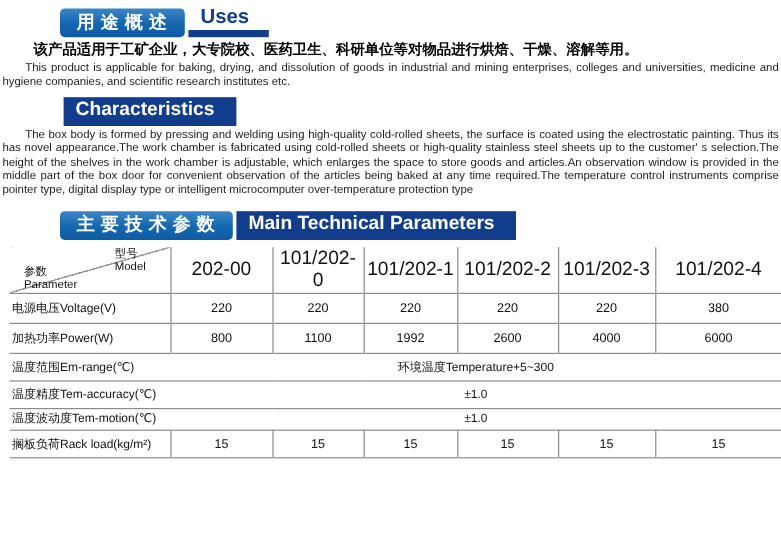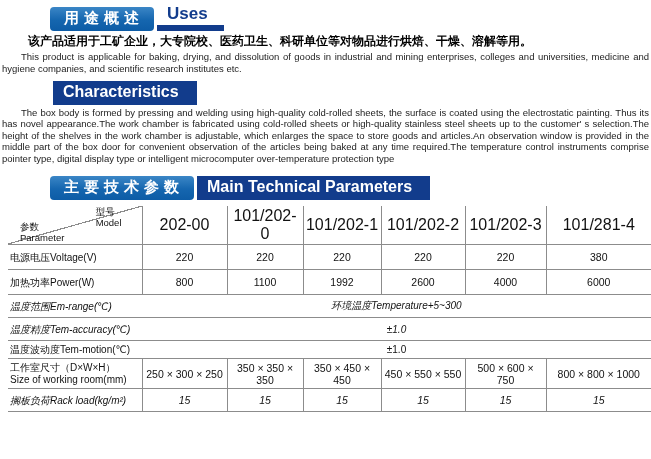--- a/index.html
+++ b/index.html
@@ -45,21 +45,21 @@
       transparent calc(50% - 0.6px), #8c8c8c calc(50% - 0.6px),
       #8c8c8c calc(50% + 0.6px), transparent calc(50% + 0.6px));
   }
   .corner-model { position:absolute; top:1px; right:20px; font-size:9.5px; line-height:1.15; }
   .corner-param { position:absolute; bottom:1px; left:12px; text-align:left; font-size:9.5px; line-height:1.15; }
   td.mdl { border-left:1px solid #8c8c8c; text-align:center; font-size:16px; }
   td.lbl { padding-left:12px; font-size:10px; line-height:1.15; }
   td.val { border-left:1px solid #8c8c8c; text-align:center; font-size:10.5px; }
   td.spanval { text-align:center; font-size:10px; }
   tr.r-v  td { height:22px; }
-  tr.r-s  td { height:20px;font-style:italic; }
+  tr.r-s  td { height:20px; }
   tr.r-s2 td { height:15px; }
   tr.r-2l td { height:27px; }
 </style>
 </head>
 <body>
 
 <div class="page">
 
   <div>
     <div class="sec-header">
@@ -104,21 +104,21 @@
           <div class="corner-param">
             <div>参数</div>
             <div>Parameter</div>
           </div>
         </td>
         <td class="mdl">202-00</td>
         <td class="mdl">101/202-0</td>
         <td class="mdl">101/202-1</td>
         <td class="mdl">101/202-2</td>
         <td class="mdl">101/202-3</td>
-        <td class="mdl">101/281-4</td>
+        <td class="mdl">101/202-4</td>
       </tr>
 
       <tr class="r-v">
         <td class="lbl">电源电压Voltage(V)</td>
         <td class="val">220</td>
         <td class="val">220</td>
         <td class="val">220</td>
         <td class="val">220</td>
         <td class="val">220</td>
         <td class="val">380</td>
@@ -142,32 +142,20 @@
       <tr class="r-s">
         <td class="lbl">温度精度Tem-accuracy(℃)</td>
         <td class="spanval" colspan="6">±1.0</td>
       </tr>
 
       <tr class="r-s2">
         <td class="lbl">温度波动度Tem-motion(℃)</td>
         <td class="spanval" colspan="6">±1.0</td>
       </tr>
 
-      <tr class="r-2l">
-        <td class="lbl">
-          <div>工作室尺寸（D×W×H）</div>
-          <div>Size of working room(mm)</div>
-        </td>
-        <td class="val">250 × 300 × 250</td>
-        <td class="val">350 × 350 × 350</td>
-        <td class="val">350 × 450 × 450</td>
-        <td class="val">450 × 550 × 550</td>
-        <td class="val">500 × 600 × 750</td>
-        <td class="val">800 × 800 × 1000</td>
-      </tr>
 
       <tr class="r-s">
         <td class="lbl">搁板负荷Rack load(kg/m²)</td>
         <td class="val">15</td>
         <td class="val">15</td>
         <td class="val">15</td>
         <td class="val">15</td>
         <td class="val">15</td>
         <td class="val">15</td>
       </tr>

